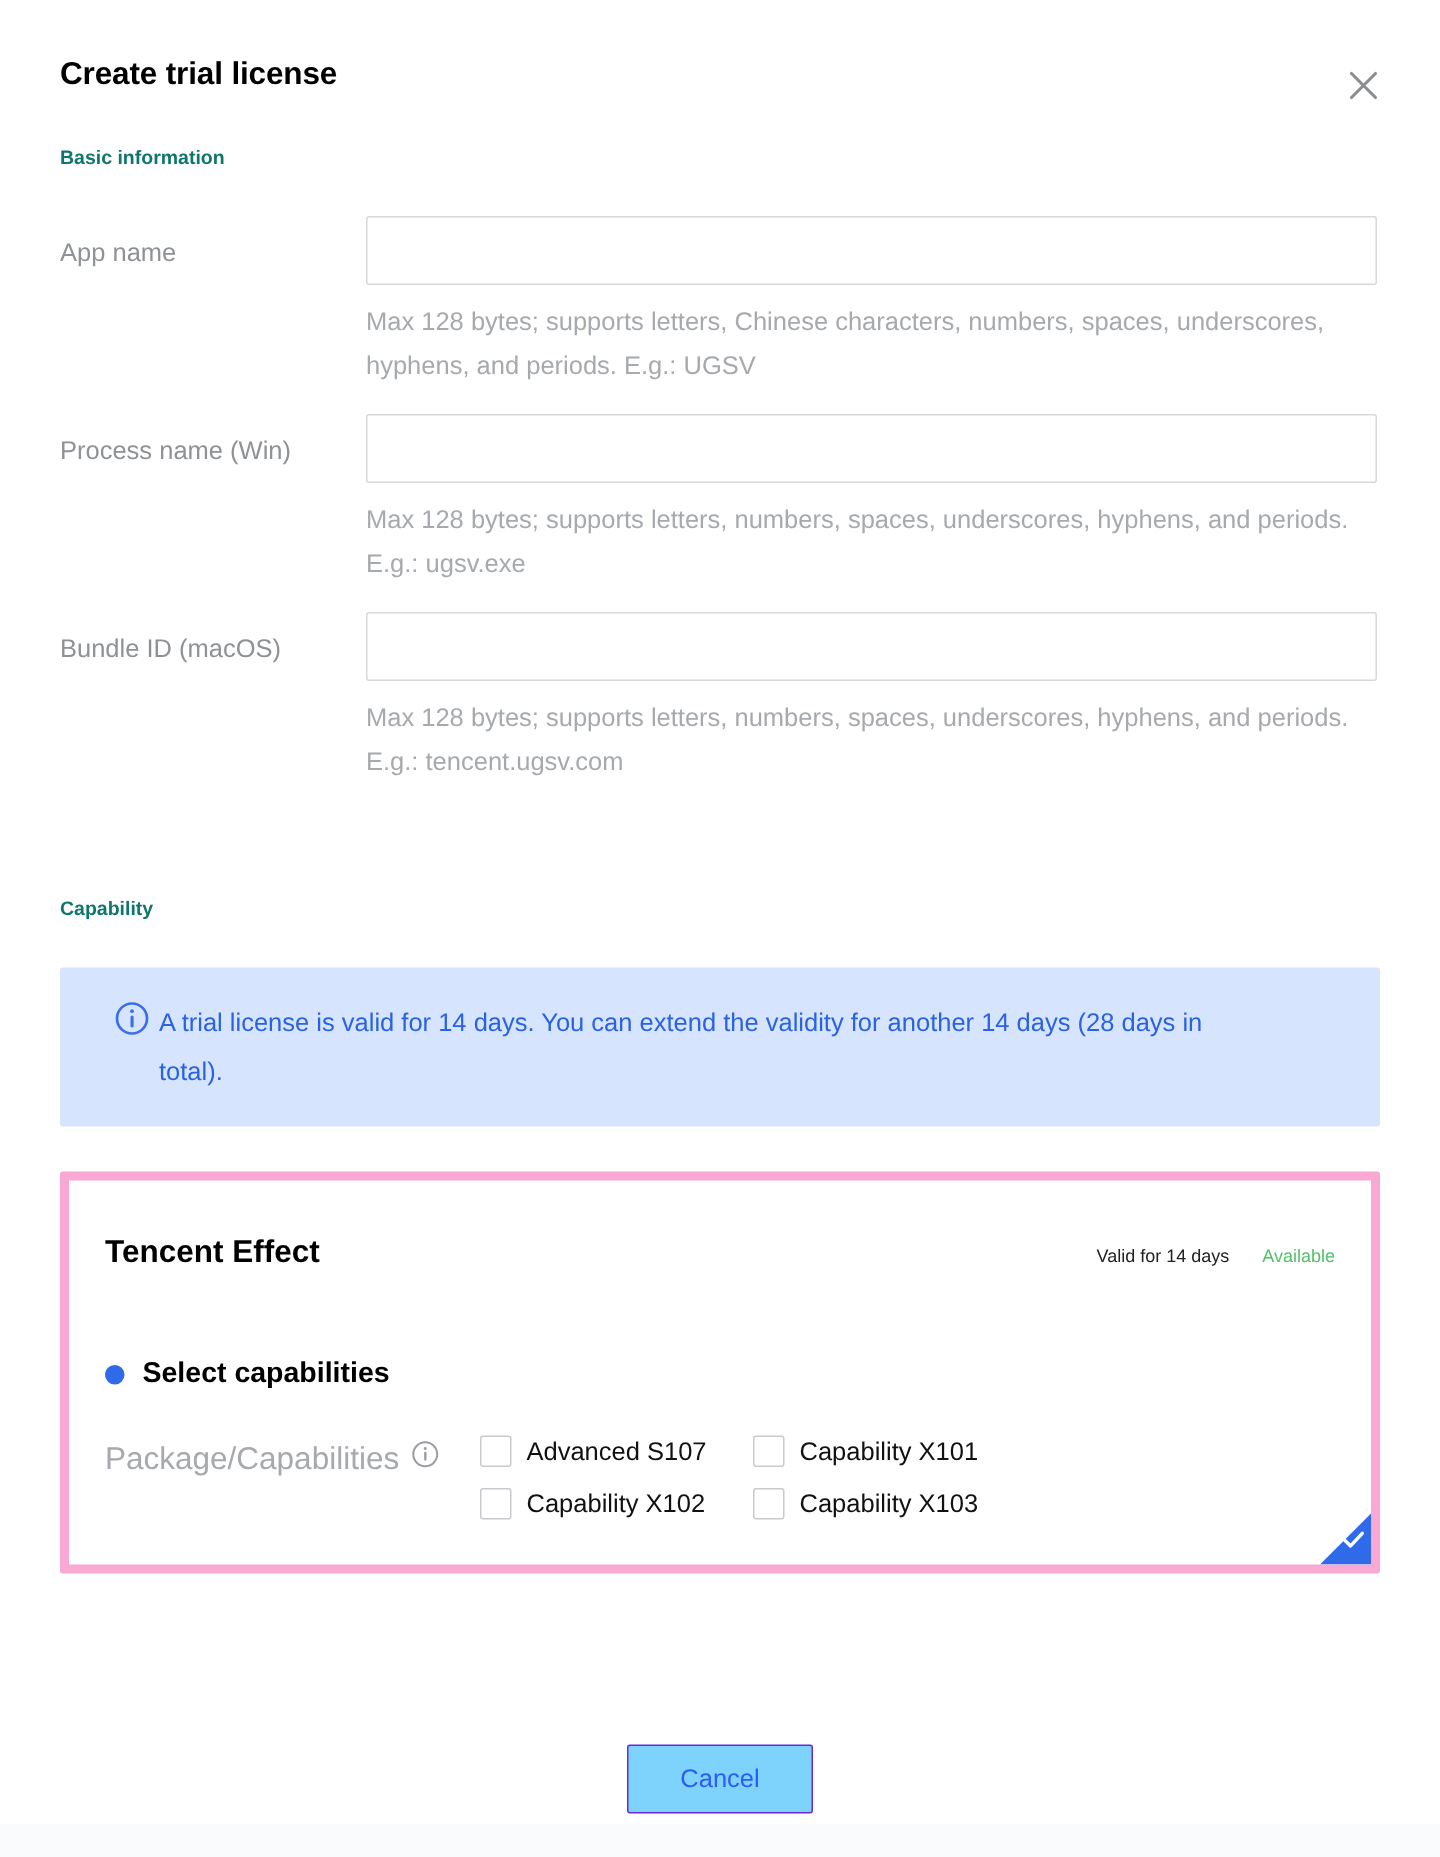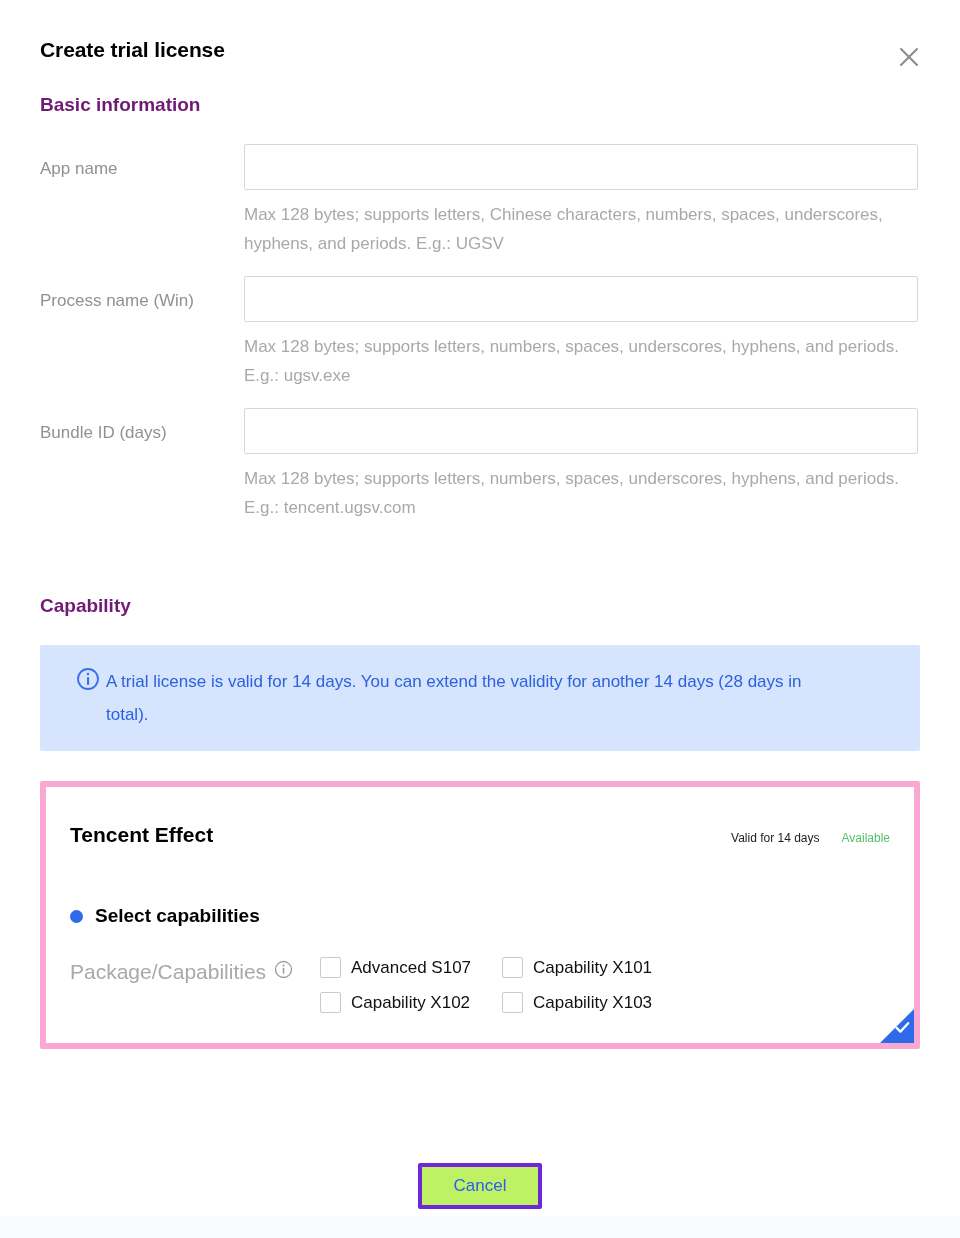--- a/index.html
+++ b/index.html
@@ -54,23 +54,23 @@
   .close-btn svg { display: block; }
 
   
   .dialog-body {
     flex: 1;
     padding: 0 40px;
     overflow: hidden;
   }
 
   .section-title {
-    font-size: 19px;
+    font-size: 13px;
     font-weight: bold;
-    color: #701a75;
+    color: #0f766e;
     margin: 0 0 26px 0;
     line-height: 26px;
   }
   .section-title.capability { margin-top: 53px; margin-bottom: 26px; }
 
   
   .form-row {
     display: flex;
     align-items: flex-start;
     margin-bottom: 0;
@@ -260,23 +260,23 @@
     cursor: pointer;
     padding: 0 22px;
   }
   .btn-primary-disabled {
     background: #a9c8f7;
     color: #ffffff;
     border: 1px solid #a9c8f7;
     cursor: not-allowed;
   }
   .btn-secondary {
-    background: #bef264;
+    background: #7dd3fc;
     color: #2b5cf5;
-    border: 4px solid #6d28d9;
+    border: 1px solid #6d28d9;
   }
 
   .bottom-strip {
     position: absolute;
     left: 0;
     bottom: 0;
     width: 960px;
     height: 22px;
     background: #fafbfc;
   }
@@ -309,21 +309,21 @@
 
     <div class="form-row">
       <div class="form-label">Process name (Win)</div>
       <div class="form-control">
         <input class="text-input" type="text" value="" style="">
         <div class="field-help">Max 128 bytes; supports letters, numbers, spaces, underscores, hyphens, and periods. E.g.: ugsv.exe</div>
       </div>
     </div>
 
     <div class="form-row">
-      <div class="form-label">Bundle ID (days)</div>
+      <div class="form-label">Bundle ID (macOS)</div>
       <div class="form-control">
         <input class="text-input" type="text" value="" style="">
         <div class="field-help">Max 128 bytes; supports letters, numbers, spaces, underscores, hyphens, and periods. E.g.: tencent.ugsv.com</div>
       </div>
     </div>
 
     <div class="section-title capability">Capability</div>
 
     <div class="info-banner">
       <span class="info-banner-icon">

